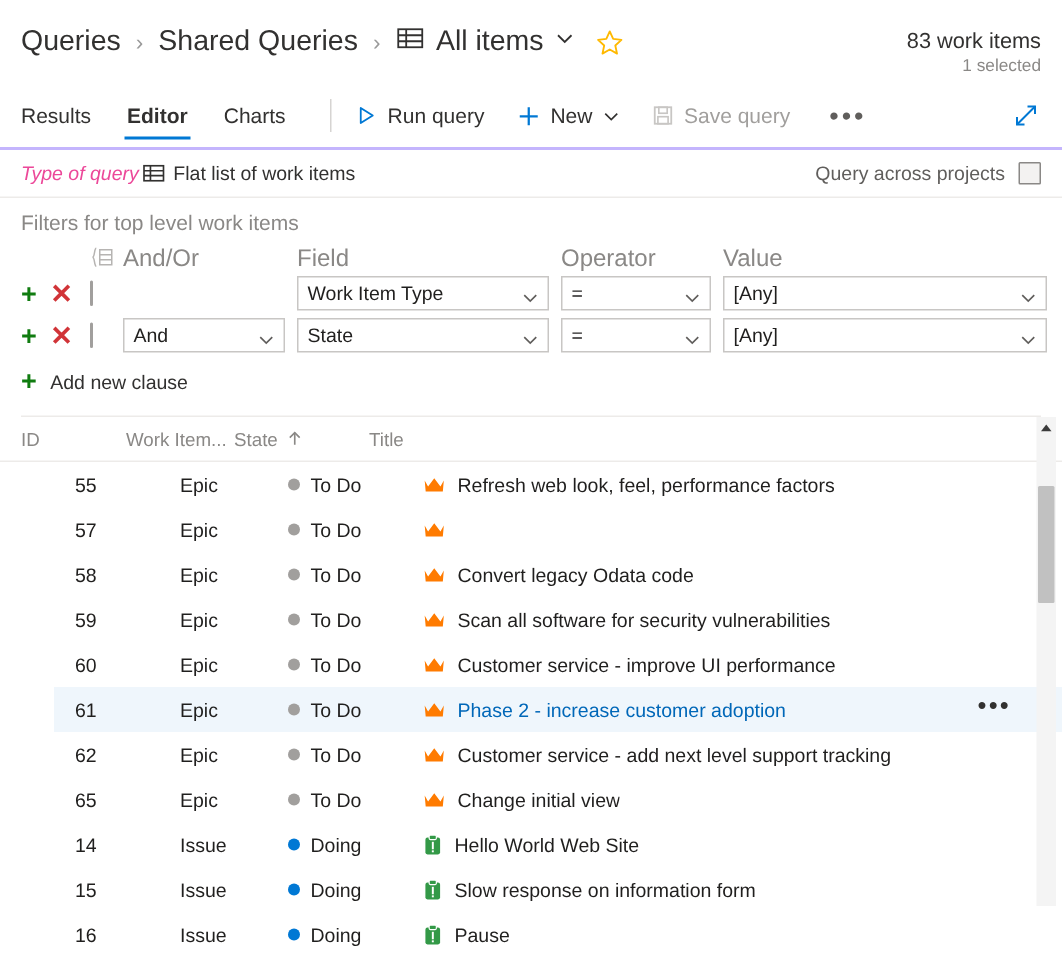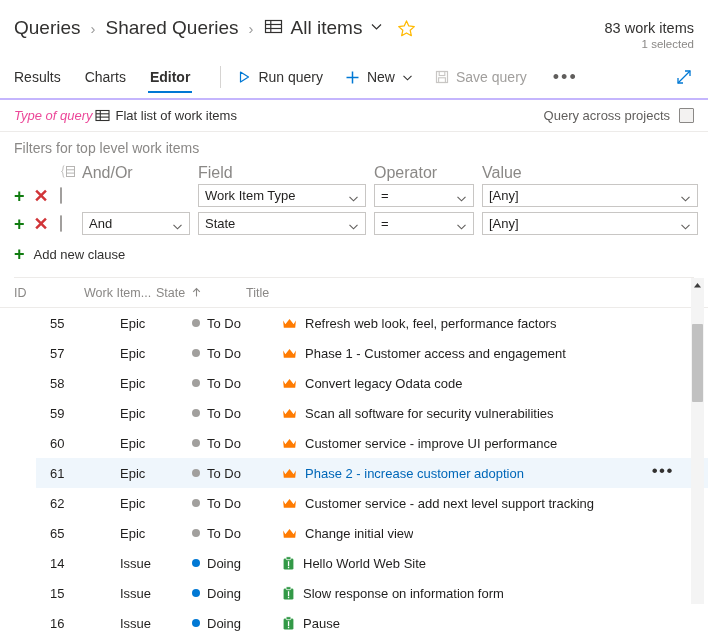--- a/index.html
+++ b/index.html
@@ -275,22 +275,22 @@
 
   <div class="counts">
     <div class="total">83 work items</div>
     <div class="sel">1 selected</div>
   </div>
 </div>
 
 <div class="toolbar">
   <div class="tabs">
     <div class="tab">Results</div>
+    <div class="tab active">Editor</div>
     <div class="tab">Charts</div>
-    <div class="tab active">Editor</div>
   </div>
 
   <div class="tb-div"></div>
 
   <div class="tb-btn">
     <span class="ic">
       <svg width="14" height="14" viewBox="0 0 14 14">
         <polygon points="3.5,2 11.5,7 3.5,12" fill="none" stroke="#0078d4" stroke-width="1.2" stroke-linejoin="round"></polygon>
       </svg>
     </span>
@@ -511,21 +511,20 @@
         <div class="t-id">57</div>
         <div class="t-type">Epic</div>
         <div class="t-state">
           <span class="dot" style="background:#a19f9d"></span>
           <span>To Do</span>
         </div>
         <div class="t-title">
           <span class="wi-ic"><svg width="15" height="14" viewBox="0 0 16 14">
       <path d="M1.2,4.2 L3.6,8.4 L8,2.6 L12.4,8.4 L14.8,4.2 L14.1,12 L1.9,12 Z" fill="#ff7b00"></path>
     </svg></span>
-          <span class="txt">Phase 1 - Customer access and engagement</span>
         </div>
       </div>
       <div class="rrow">
         <div class="t-id">58</div>
         <div class="t-type">Epic</div>
         <div class="t-state">
           <span class="dot" style="background:#a19f9d"></span>
           <span>To Do</span>
         </div>
         <div class="t-title">

